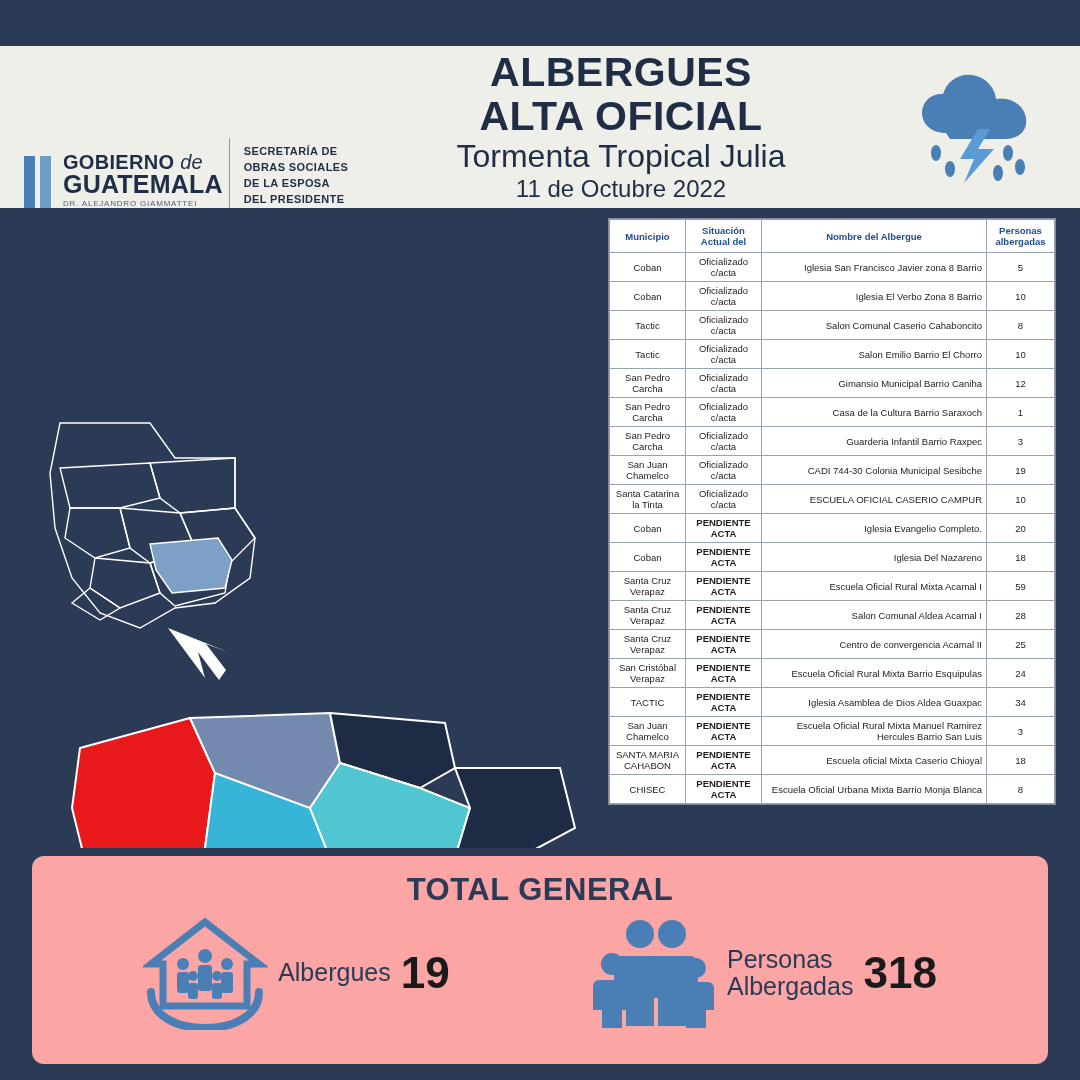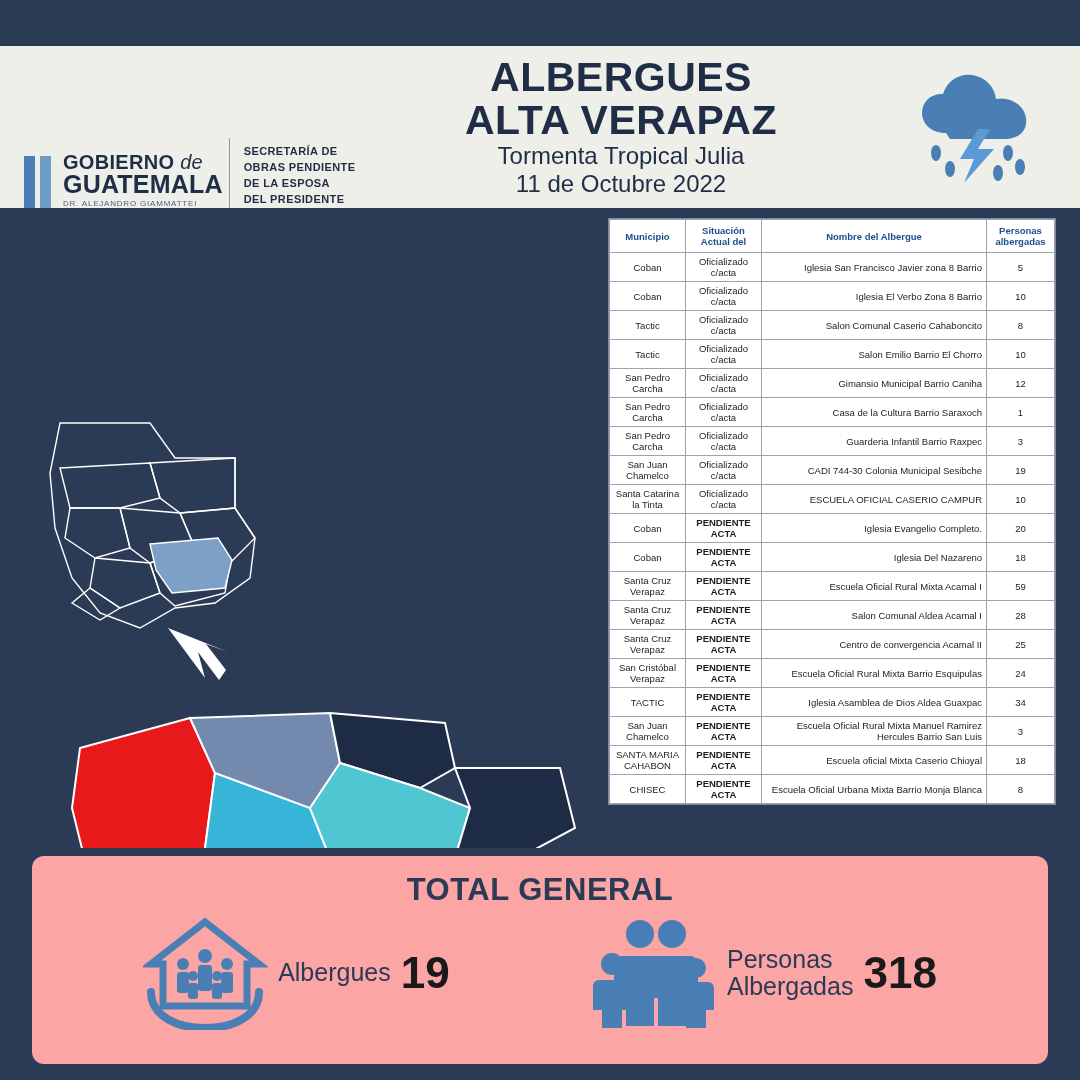--- a/index.html
+++ b/index.html
@@ -45,21 +45,21 @@
   .logo-sec {
     font-size: 11px; font-weight: bold; color: #1f2d46;
     line-height: 1.45; letter-spacing: .4px;
   }
   .title-block {
     flex: 1; text-align: center; color: #1f2d46; padding-right: 40px;
   }
   .title-block .t1 {
     font-size: 41px; font-weight: bold; letter-spacing: .5px; line-height: 1.05;
   }
-  .title-block .t2 { font-size: 24px; }
+  .title-block .t2 { font-size: 32px; }
   .title-block .t3 { font-size: 24px; }
   .storm-icon {
     width: 150px; height: 120px; margin-right: 28px;
     display: flex; align-items: center; justify-content: center;
   }
 
   
   .main { position: absolute; top: 208px; left: 0; width: 981px; height: 640px; }
 
   .map-area { position: absolute; left: 0; top: 0; width: 600px; height: 640px; }
@@ -125,28 +125,28 @@
     </div>
     <div class="logo-text">
       <div class="l1">
         <span>GOBIERNO </span><i>de</i>
       </div>
       <div class="l2">GUATEMALA</div>
       <div class="l3">DR. ALEJANDRO GIAMMATTEI</div>
     </div>
     <div class="logo-div"></div>
     <div class="logo-sec" style="white-space:pre-line;">SECRETARÍA DE
-OBRAS PENDIENTE
+OBRAS SOCIALES
 DE LA ESPOSA
 DEL PRESIDENTE</div>
   </div>
 
   <div class="title-block">
     <div class="t1">ALBERGUES</div>
-    <div class="t1">ALTA VERAPAZ</div>
+    <div class="t1">ALTA OFICIAL</div>
     <div class="t2">Tormenta Tropical Julia</div>
     <div class="t3">11 de Octubre 2022</div>
   </div>
 
   <div class="storm-icon">
     <svg width="150" height="120" viewBox="0 0 150 120">
       <path d="M44 66 C28 66 20 56 20 46 C20 34 30 26 41 27 C45 14 57 6 70 8 C84 10 93 21 94 32 C108 29 122 38 124 51 C126 64 116 72 104 72 L48 72 Z" fill="#4a7fb5"></path>
       <polygon points="76,62 58,92 72,92 62,116 92,82 76,82 88,62" fill="#5b9bd5"></polygon>
       <g fill="#4a7fb5">
         <ellipse cx="34" cy="86" rx="5" ry="8"></ellipse>

